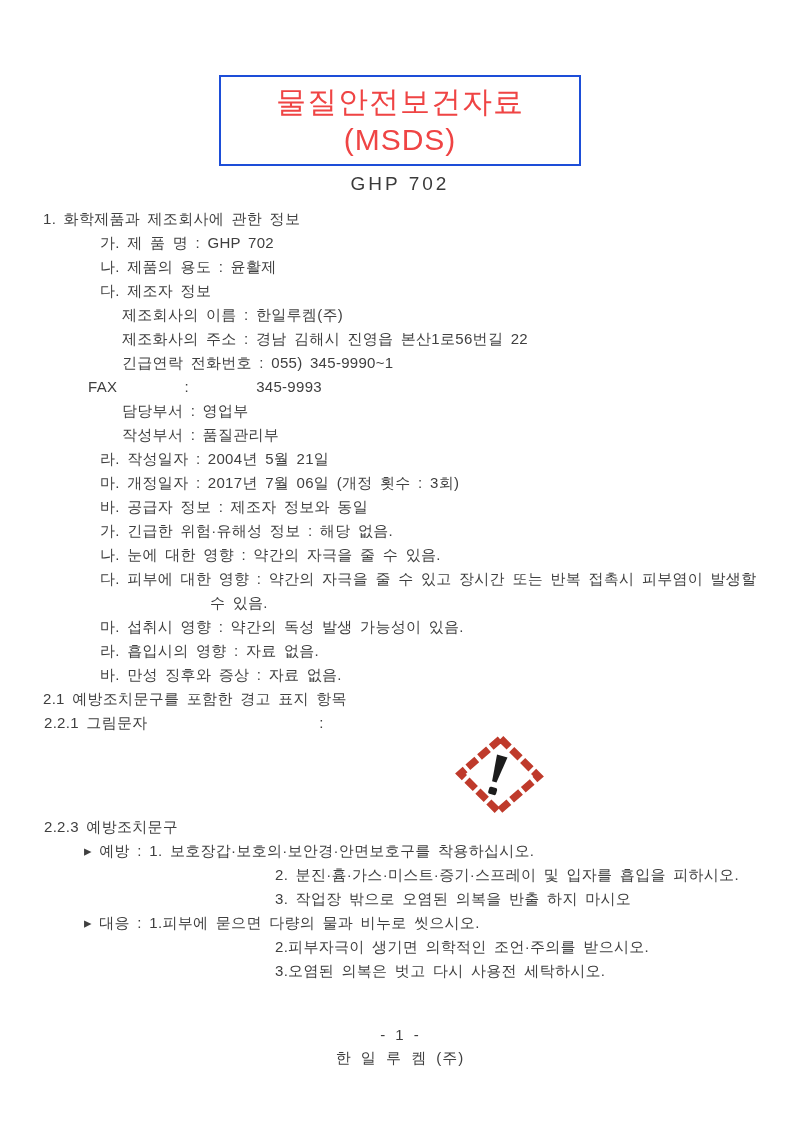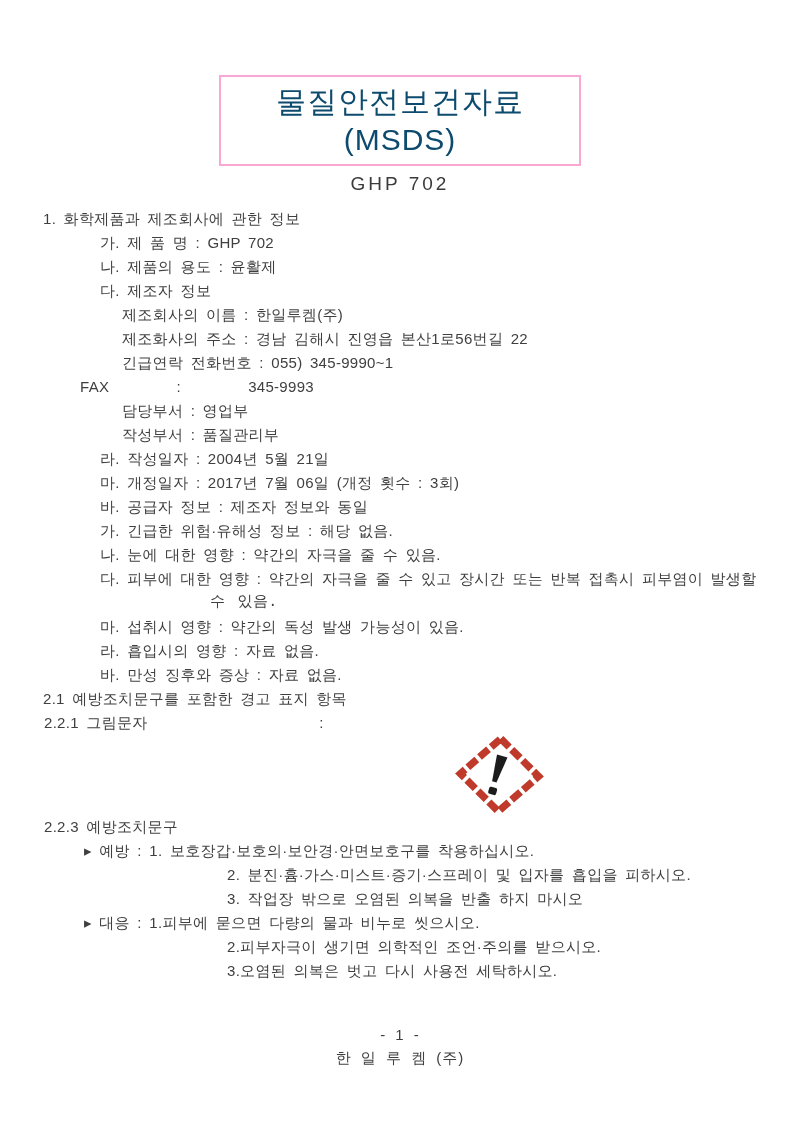--- a/index.html
+++ b/index.html
@@ -12,24 +12,24 @@
     position: relative;
     width: 800px;
     height: 1131px;
     background: #ffffff;
     color: #3f3f3f;
     overflow: hidden;
   }
   .title-box {
     width: 358px;
     margin: 75px auto 0 auto;
-    border: 2px solid #f9a8d4;
+    border: 2px solid #1d4ed8;
     text-align: center;
     font-size: 30px;
-    color: #0c4a6e;
+    color: #ef4444;
     letter-spacing: 1px;
     padding: 5px 0 7px 0;
   }
   .subtitle {
     text-align: center;
     font-size: 19px;
     letter-spacing: 3px;
     color: #3a3a3a;
     margin-top: 7px;
   }
@@ -40,25 +40,25 @@
   }
   .doc-line {
     line-height: 24px;
     letter-spacing: 0.3px;
     word-spacing: 3px;
     white-space: pre;
   }
   .l0   { padding-left: 43px; }
   .l1   { padding-left: 100px; }
   .l2   { padding-left: 122px; }
-  .lfax { padding-left: 80px; }
-  .lcont{ padding-left: 210px; font-family: Liberation Mono, monospace; }
+  .lfax { padding-left: 80px; margin-left: 8px; }
+  .lcont{ padding-left: 210px; }
   .l21  { padding-left: 44px; }
   .lb   { padding-left: 84px; }
-  .lbc  { padding-left: 227px; }
+  .lbc  { padding-left: 227px; margin-left: 48px; }
   .gap-top { margin-top: 0; }
   .pictogram-row {
     height: 80px;
     padding-left: 452px;
   }
   .pictogram-row svg {
     display: block;
     width: 95px;
     height: 80px;
   }

